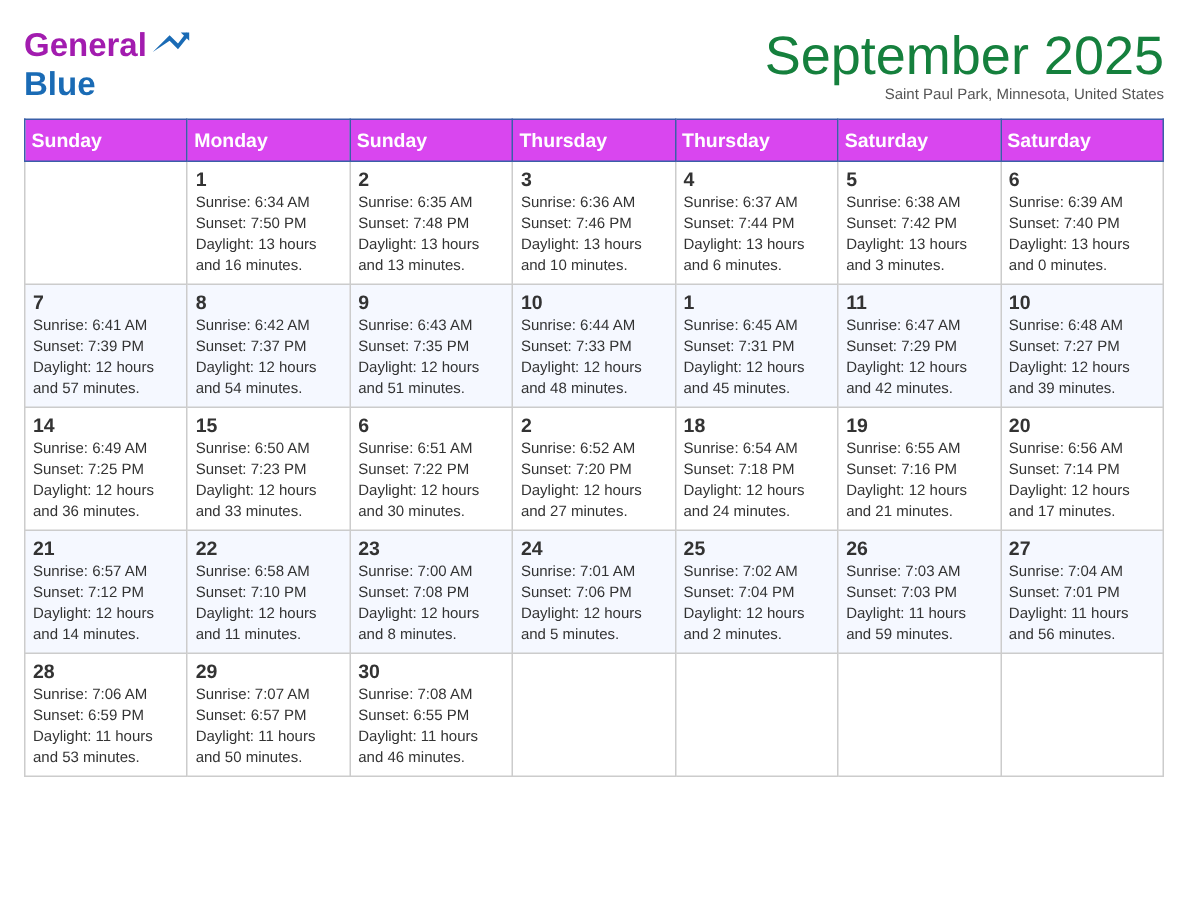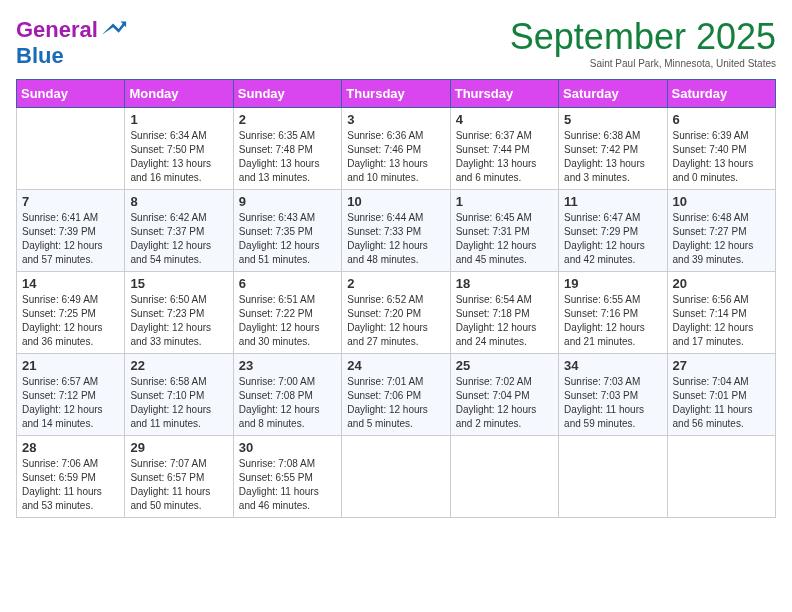--- a/index.html
+++ b/index.html
@@ -224,21 +224,21 @@
         </td>
         <td>
           <span class="day-number">24</span>
           <div class="day-info">Sunrise: 7:01 AM<br>Sunset: 7:06 PM<br>Daylight: 12 hours<br>and 5 minutes.</div>
         </td>
         <td>
           <span class="day-number">25</span>
           <div class="day-info">Sunrise: 7:02 AM<br>Sunset: 7:04 PM<br>Daylight: 12 hours<br>and 2 minutes.</div>
         </td>
         <td>
-          <span class="day-number">34</span>
+          <span class="day-number">26</span>
           <div class="day-info">Sunrise: 7:03 AM<br>Sunset: 7:03 PM<br>Daylight: 11 hours<br>and 59 minutes.</div>
         </td>
         <td>
           <span class="day-number">27</span>
           <div class="day-info">Sunrise: 7:04 AM<br>Sunset: 7:01 PM<br>Daylight: 11 hours<br>and 56 minutes.</div>
         </td>
       </tr>
       <tr>
         <td>
           <span class="day-number">28</span>

